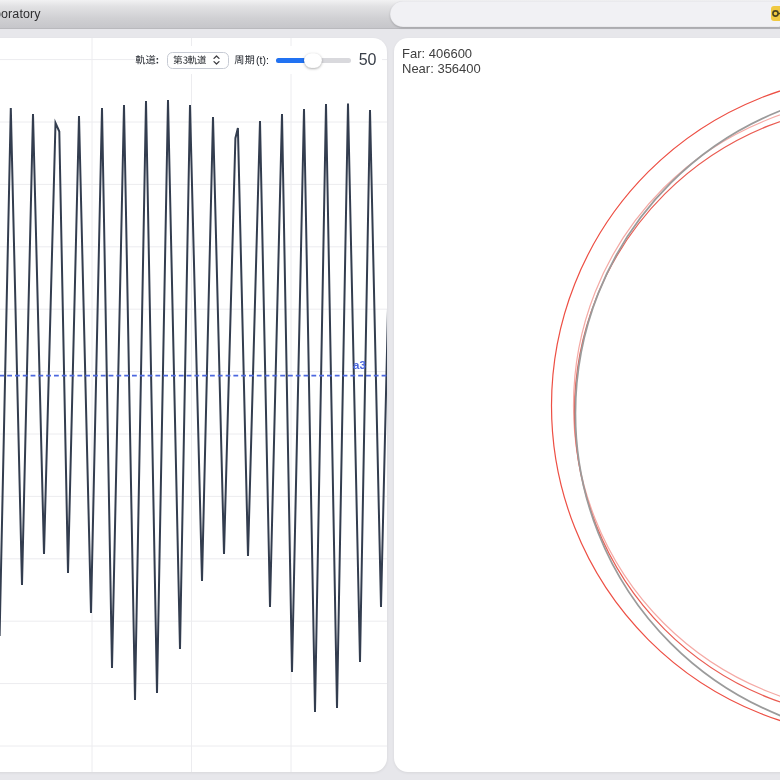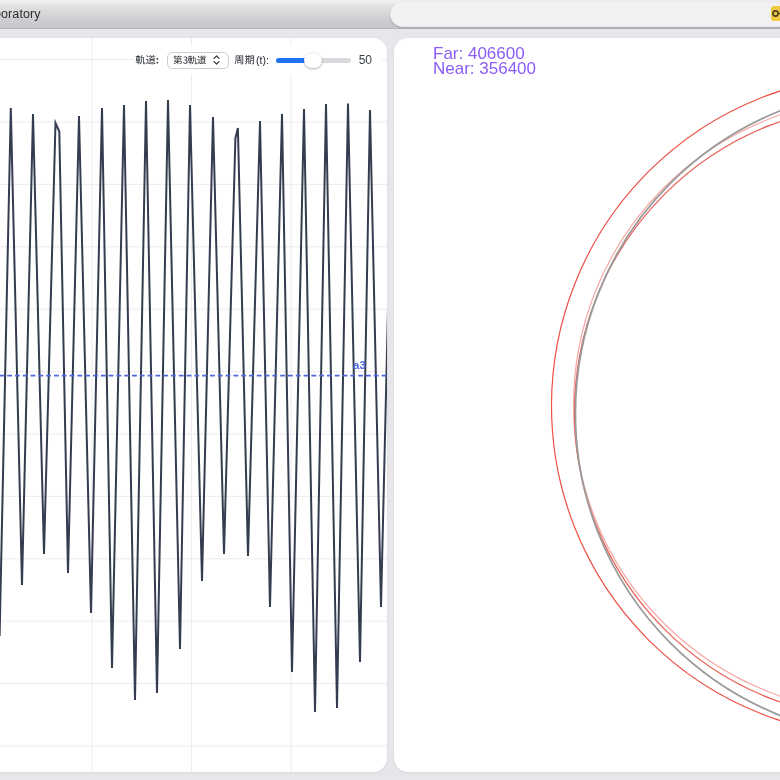--- a/index.html
+++ b/index.html
@@ -34,24 +34,24 @@
   #selbox svg.chev{margin-left:7px;display:block;}
   #lab2{margin-left:5.5px;display:block;}
   #lbl2b{margin-left:1px;font-size:10.5px;color:#23272e;}
   #slider{position:relative;margin-left:7px;width:75px;height:16px;}
   #track{position:absolute;left:0;top:6px;width:75px;height:5px;border-radius:2.5px;
     background:#d9d9dd;}
   #fill{position:absolute;left:0;top:6px;width:38px;height:5px;border-radius:2.5px;
     background:#2172f2;}
   #thumb{position:absolute;left:28px;top:0.5px;width:18px;height:15.5px;border-radius:8px;
     background:#fff;box-shadow:0 1px 2.5px rgba(0,0,0,0.3), inset 0 0 0 0.5px rgba(0,0,0,0.05);}
-  #val50{margin-left:8px;font-size:12px;letter-spacing:-0.3px;color:#383e48;}
+  #val50{margin-left:8px;font-size:16px;letter-spacing:-0.3px;color:#383e48;}
   
-  #farnear{position:absolute;left:8px;top:8px;font-size:17px;line-height:15.3px;
-    color:#8b5cf6;margin-left:31px;}
+  #farnear{position:absolute;left:8px;top:8px;font-size:13px;line-height:15.3px;
+    color:#404040;}
 </style>
 </head>
 <body>
 
 <div id="topbar">
   <div id="tabtitle">boratory</div>
   <div id="urlpill"></div>
   <div id="keyicon">
     <svg width="14" height="9" viewBox="0 0 14 9">
       <circle cx="3.5" cy="4.5" r="2.6" fill="none" stroke="#4a4420" stroke-width="1.6"></circle>

